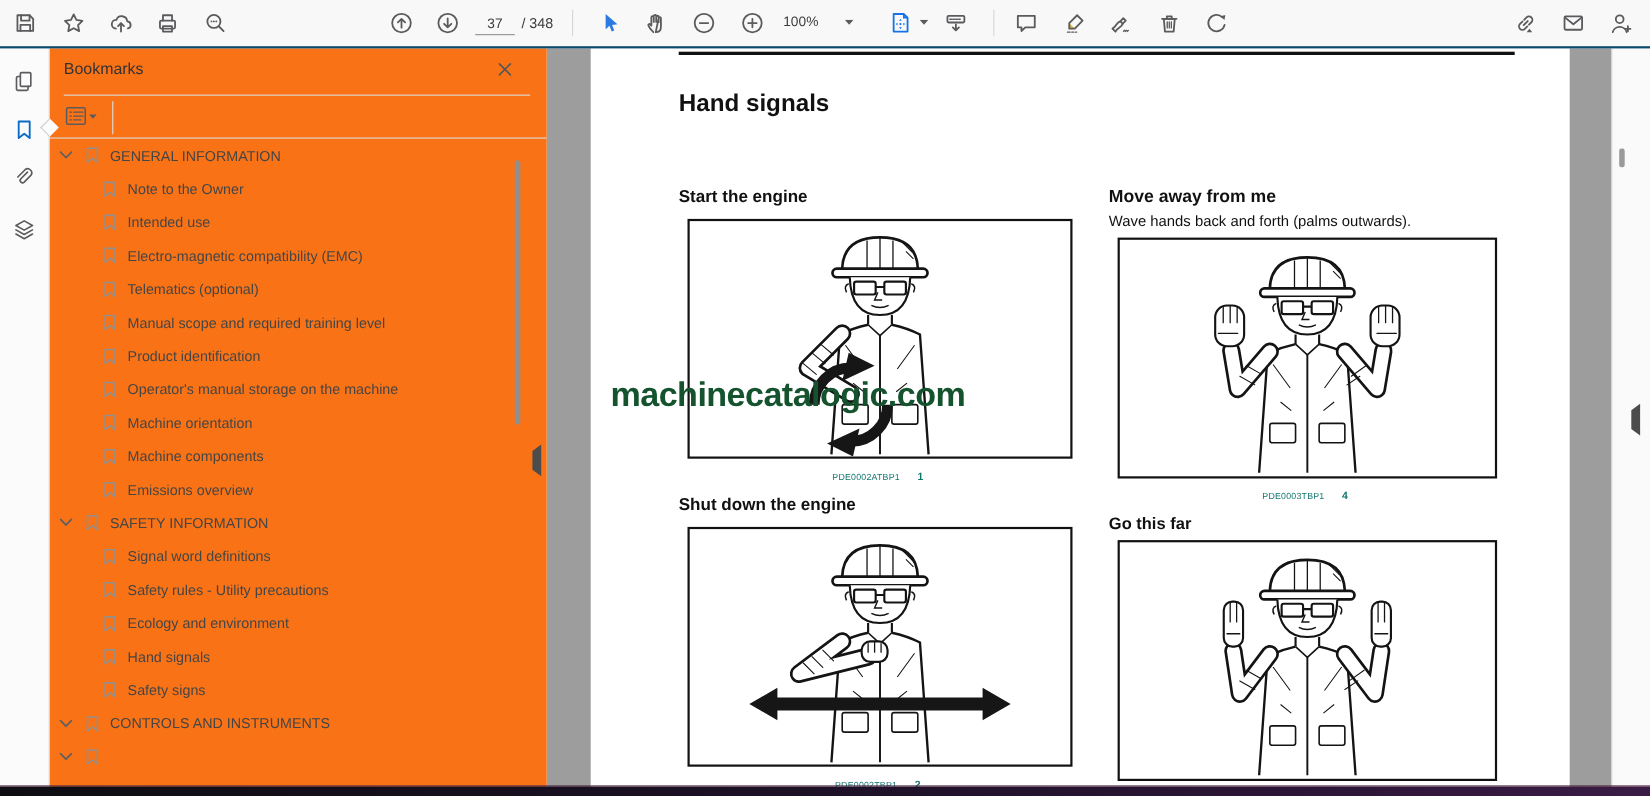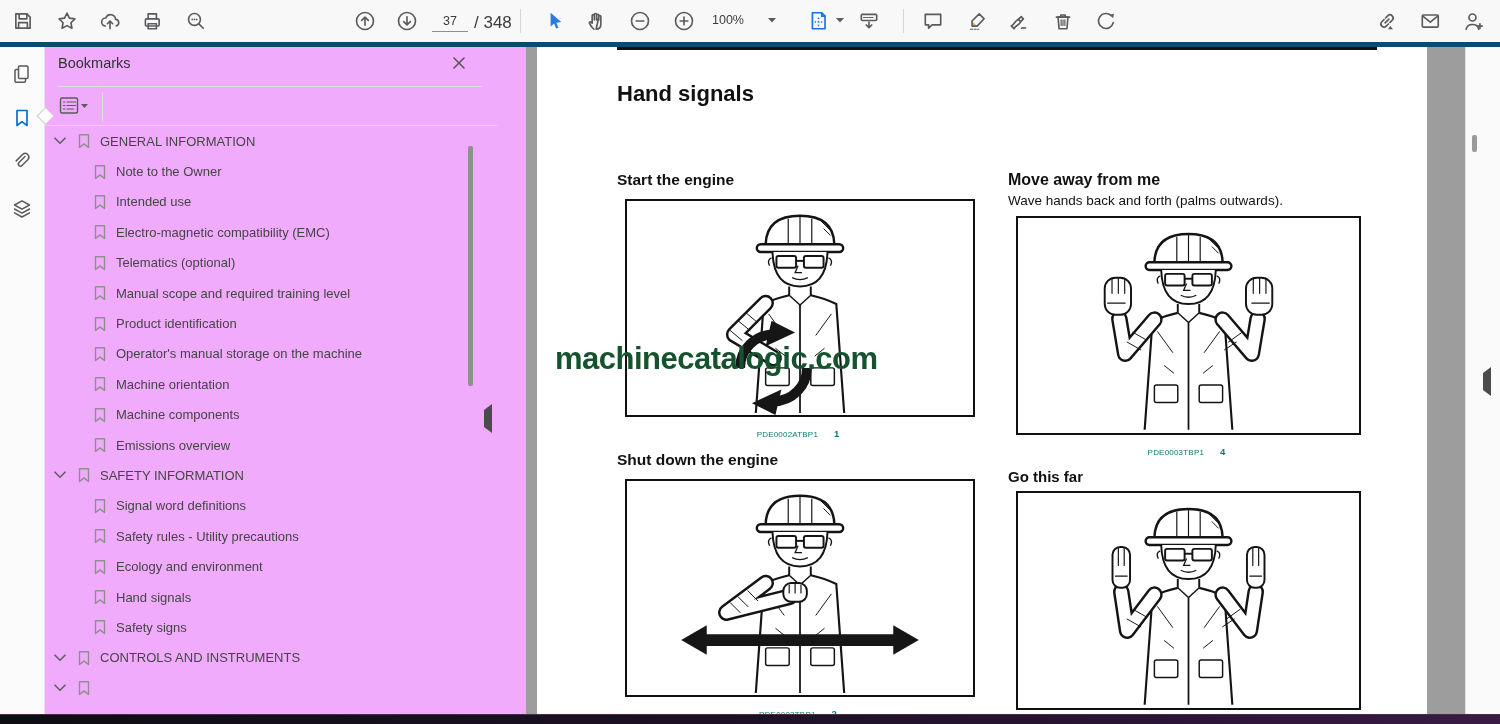--- a/index.html
+++ b/index.html
@@ -3,35 +3,35 @@
 <meta charset="utf-8">
 <style>
   html,body{margin:0;padding:0;background:#e8e8e8;font-family:"Liberation Sans",sans-serif;}
   #app{position:relative;width:1500px;height:724px;overflow:hidden;background:#fff;}
   svg{display:block;}
   .ico{position:absolute;top:10px;width:22px;height:22px;cursor:pointer;}
   .ico svg{width:22px;height:22px;}
   .stroke{stroke:#5b5b5e;stroke-width:1.5;fill:none;stroke-linecap:round;stroke-linejoin:round;}
   .thin{stroke:#5b5b5e;stroke-width:1.1;fill:none;stroke-linecap:round;}
   
-  #toolbar{position:absolute;left:0;top:0;width:1500px;height:42px;background:#f8f8f8;border-bottom:5px solid #0c4a6e;z-index:20;}
+  #toolbar{position:absolute;left:0;top:0;width:1500px;height:42px;background:#f8f8f8;border-bottom:2px solid #0c4a6e;z-index:20;}
   .tdiv{position:absolute;top:9px;width:1px;height:24px;background:#d6d6d6;}
   #page-num{position:absolute;left:432px;top:10px;width:32px;height:19px;border:none;border-bottom:1px solid #8f8f8f;background:transparent;text-align:center;font-size:12.5px;color:#3c3c3c;font-family:"Liberation Sans",sans-serif;}
-  #page-total{position:absolute;left:474px;top:13px;font-size:17px;color:#3c3c3c;}
+  #page-total{position:absolute;left:474px;top:13px;font-size:13px;color:#3c3c3c;}
   #zoom-val{position:absolute;left:706px;top:13px;font-size:12.5px;color:#3c3c3c;width:44px;text-align:center;cursor:pointer;}
   .caret{position:absolute;width:8px;height:5px;}
   
   #taskbar{position:absolute;left:0;top:714px;width:1500px;height:10px;background:linear-gradient(90deg,#0e0d12 0%,#1b1024 45%,#2c1537 80%,#3a1b45 100%);border-top:1px solid #4e2a44;z-index:60;}
   
   #left-rail{position:absolute;left:0;top:42px;width:44px;height:674px;background:#fbfbfb;border-right:1px solid #e4e4e4;z-index:10;}
   .rail-btn{position:absolute;left:10px;width:24px;height:24px;cursor:pointer;}
   .rail-btn svg{width:24px;height:24px;}
   #rail-notch{position:absolute;left:39px;top:110px;width:11px;height:11px;background:#fcfcfc;border-left:1px solid #cfcfcf;border-bottom:1px solid #cfcfcf;transform:rotate(45deg);z-index:11;}
   
-  #bm-panel{position:absolute;left:44px;top:42px;width:453px;height:674px;background:#f0abfc;z-index:9;overflow:hidden;padding-left:29px;}
+  #bm-panel{position:absolute;left:44px;top:42px;width:453px;height:674px;background:#f97316;z-index:9;overflow:hidden;}
   #bm-header{position:absolute;left:0;top:0;width:100%;height:44px;}
   #bm-title{position:absolute;left:14px;top:13px;font-size:14.5px;color:#323232;}
   #bm-close{position:absolute;left:405px;top:11px;width:20px;height:20px;cursor:pointer;}
   #bm-hdiv{position:absolute;left:14px;top:44px;width:424px;height:1px;background:#dcdcdc;}
   #bm-opts{position:absolute;left:14px;top:52px;width:30px;height:26px;cursor:pointer;}
   #bm-vdiv{position:absolute;left:58px;top:50px;width:1px;height:30px;background:#dcdcdc;}
   #bm-odiv{position:absolute;left:0;top:83px;width:453px;height:1px;background:#dcdcdc;}
   #bm-list{position:absolute;left:0;top:84px;width:440px;height:590px;overflow:hidden;}
   .bm-row{position:relative;height:30.4px;display:flex;align-items:center;cursor:pointer;}
   .bm-row.lvl0{padding-left:10px;text-align:center;}

